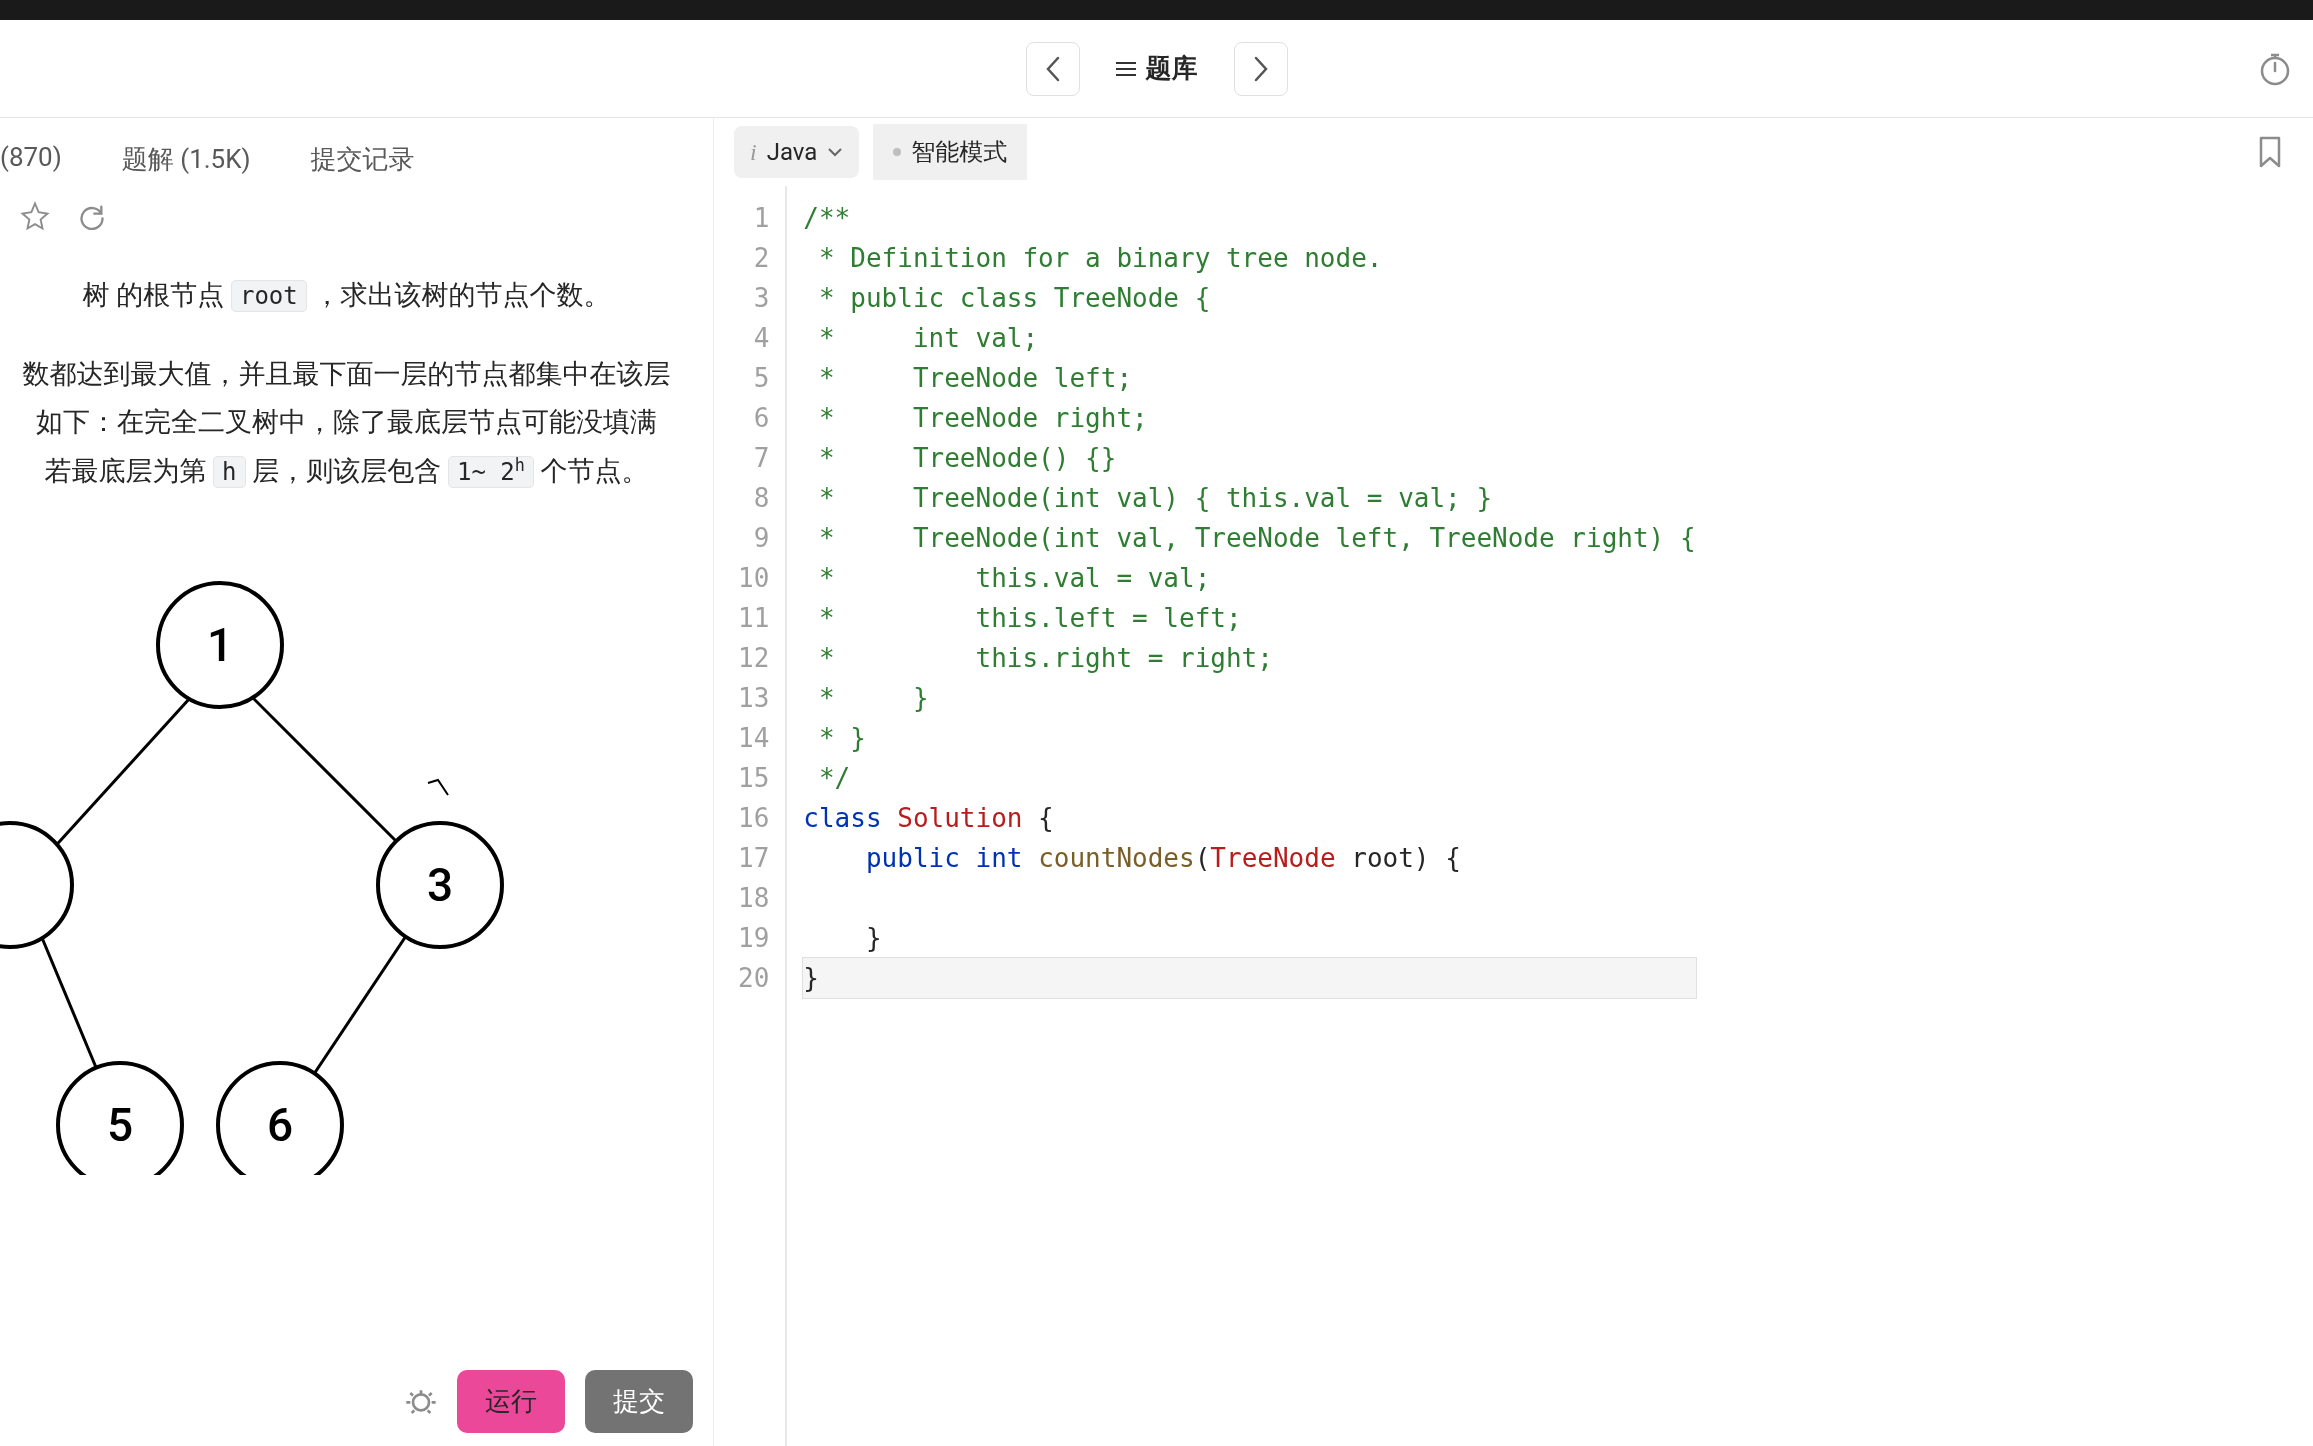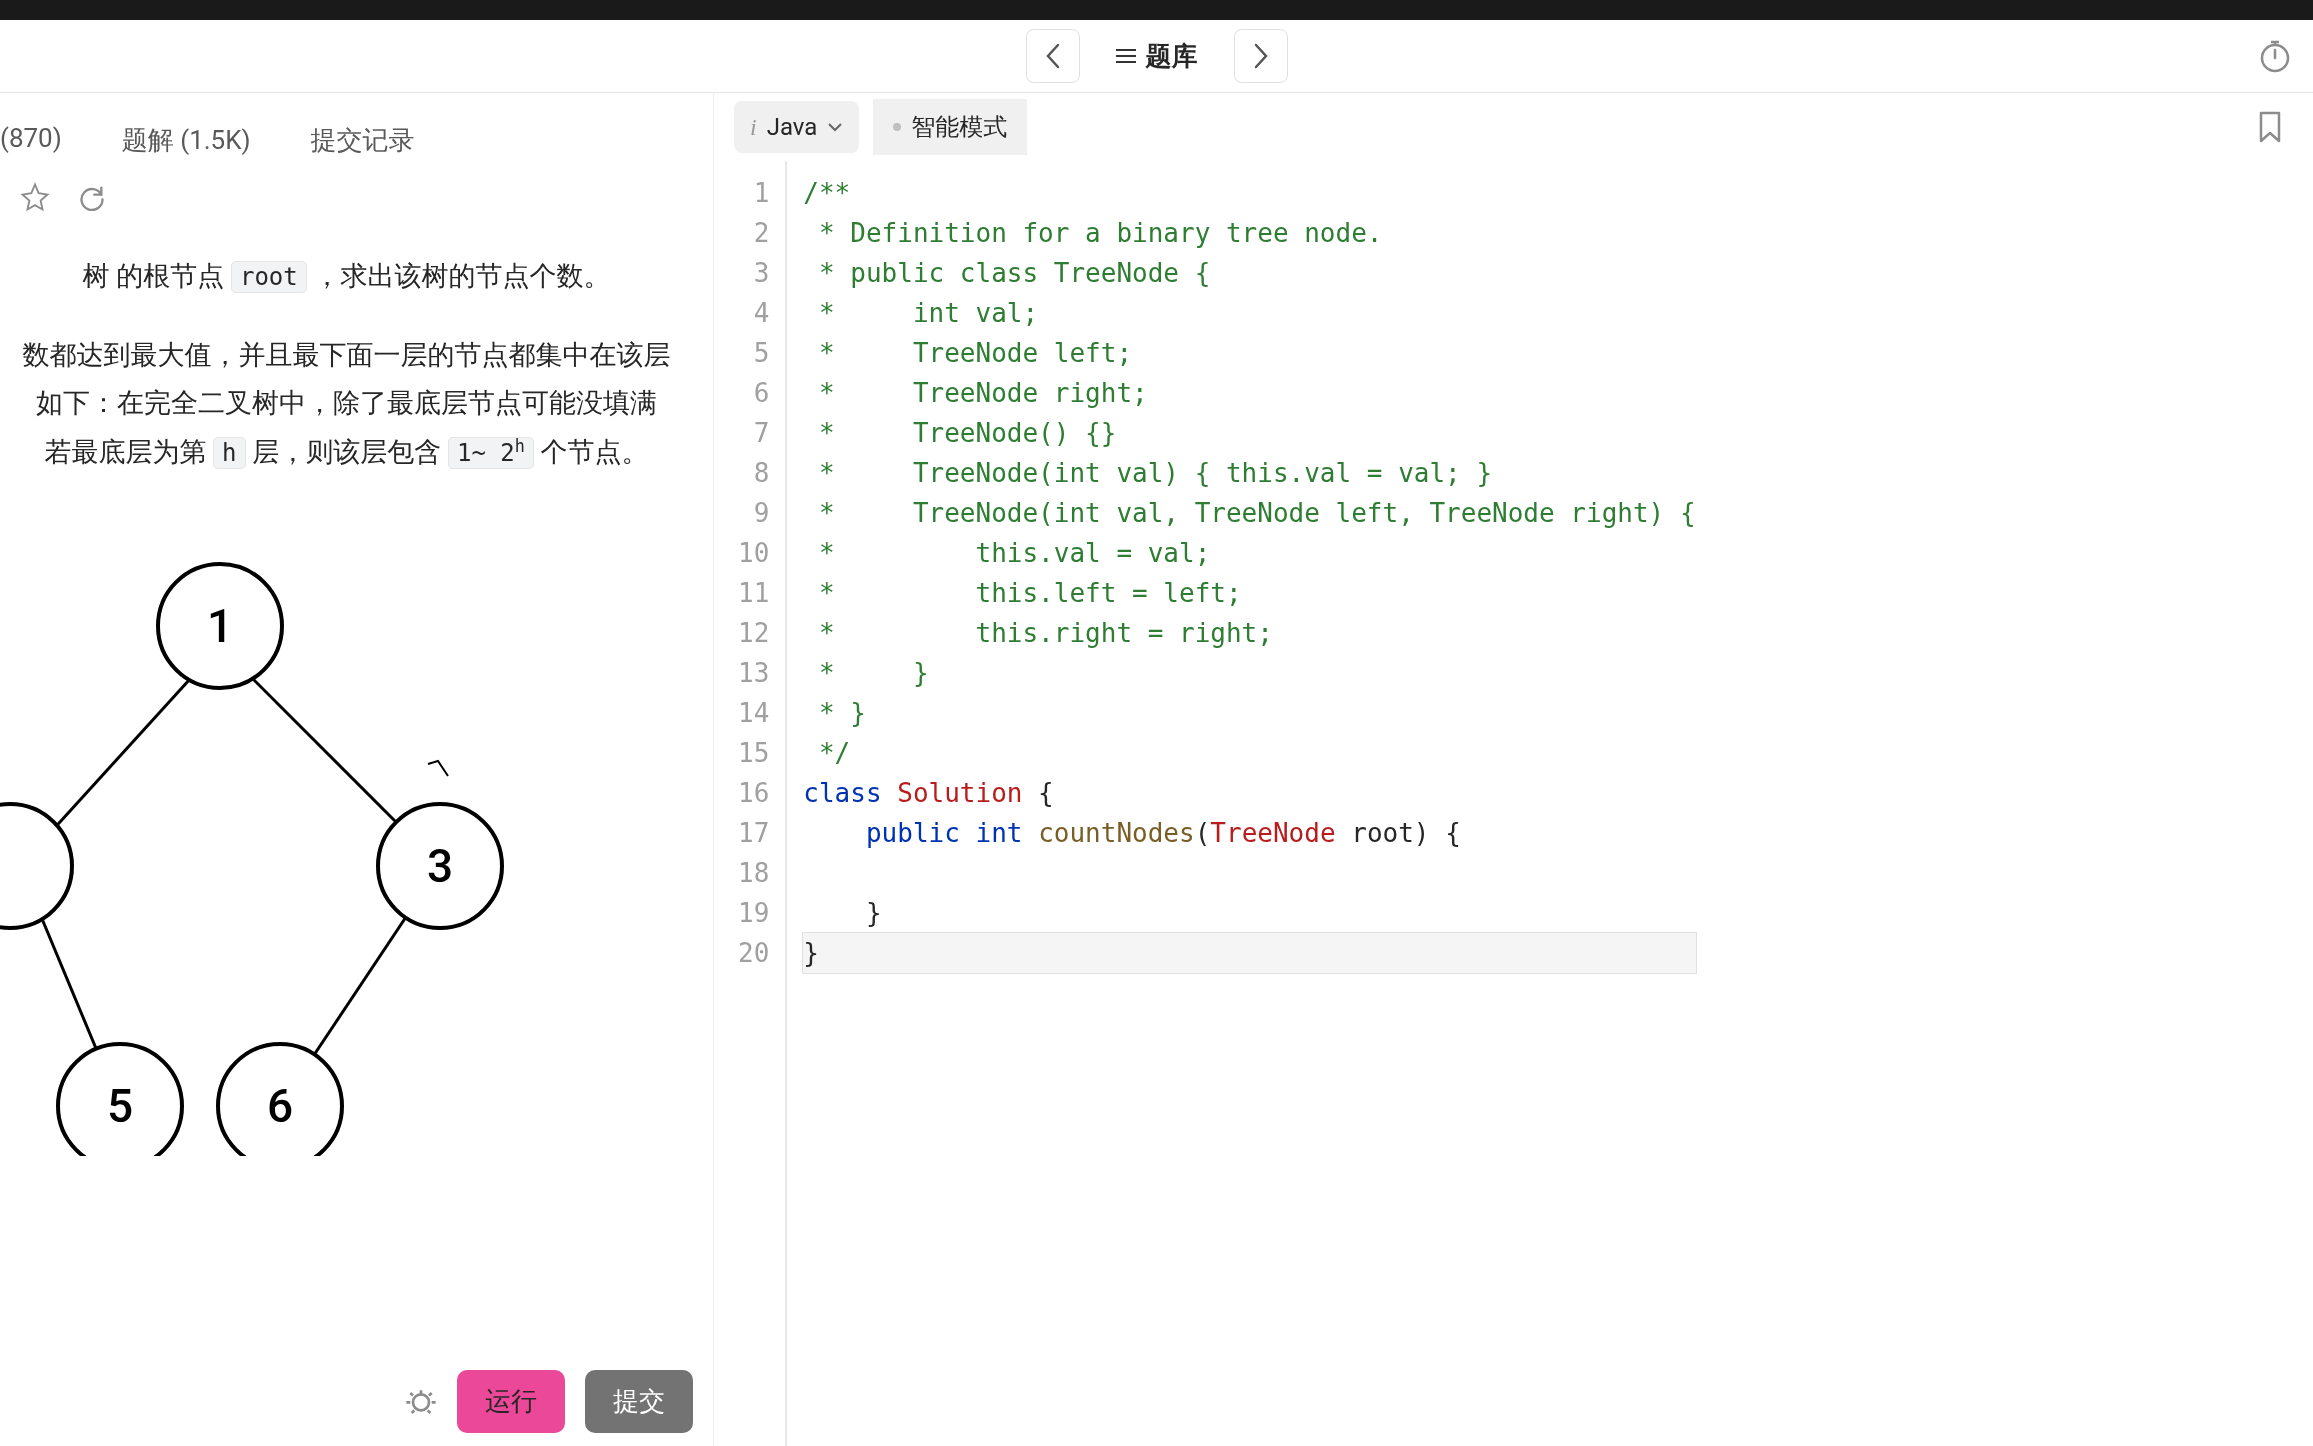--- a/index.html
+++ b/index.html
@@ -1,33 +1,33 @@
 <!DOCTYPE html>
 <html><head>
 <meta charset="utf-8">
 <style>
 * { box-sizing: border-box; margin: 0; padding: 0; }
 body { font-family: -apple-system, BlinkMacSystemFont, "Segoe UI", Roboto, sans-serif; background: #fff; color: #262626; overflow: hidden; }
 .app { width: 2313px; height: 1446px; display: flex; flex-direction: column; }
 
 .topbar-black { height: 20px; background: #1a1a1a; }
 
-.header { height: 73px; border-bottom: 1px solid #e5e5e5; display: flex; align-items: center; justify-content: center; position: relative; }
+.header { height: 98px; border-bottom: 1px solid #e5e5e5; display: flex; align-items: center; justify-content: center; position: relative; }
 .nav-group { display: flex; align-items: center; gap: 12px; }
 .nav-btn { width: 54px; height: 54px; border: 1px solid #e0e0e0; border-radius: 8px; background: #fff; display: flex; align-items: center; justify-content: center; cursor: pointer; }
 .nav-center { display: flex; align-items: center; gap: 10px; padding: 12px 24px; cursor: pointer; font-size: 26px; font-weight: 600; }
 .menu-lines { display: flex; flex-direction: column; gap: 4px; }
 .menu-lines span { width: 20px; height: 2px; background: #333; }
 .header-right { position: absolute; right: 20px; }
 
 .content { flex: 1; display: flex; overflow: hidden; }
 
 .left-panel { width: 714px; display: flex; flex-direction: column; position: relative; border-right: 1px solid #eee; }
 .tabs { display: flex; gap: 60px; padding: 24px 0 24px 0; font-size: 26px; color: #595959; }
-.tab { cursor: pointer; margin-top: 6px; }
+.tab { cursor: pointer; }
 .tab-icons { display: flex; gap: 28px; align-items: center; margin-left: 20px; }
 
 .left-body { flex: 1; overflow-y: auto; padding-right: 20px; position: relative; }
 .left-body::-webkit-scrollbar { width: 10px; }
 .left-body::-webkit-scrollbar-thumb { background: #bfbfbf; border-radius: 5px; }
 
 .desc { font-size: 27px; line-height: 1.8; color: #262626; text-align: center; }
 .code-inline { background: #f2f3f4; border: 1px solid #e5e5e5; border-radius: 5px; padding: 1px 8px; font-family: ui-monospace, Menlo, monospace; font-size: 24px; }
 .sup { font-size: 0.7em; vertical-align: super; }
 

